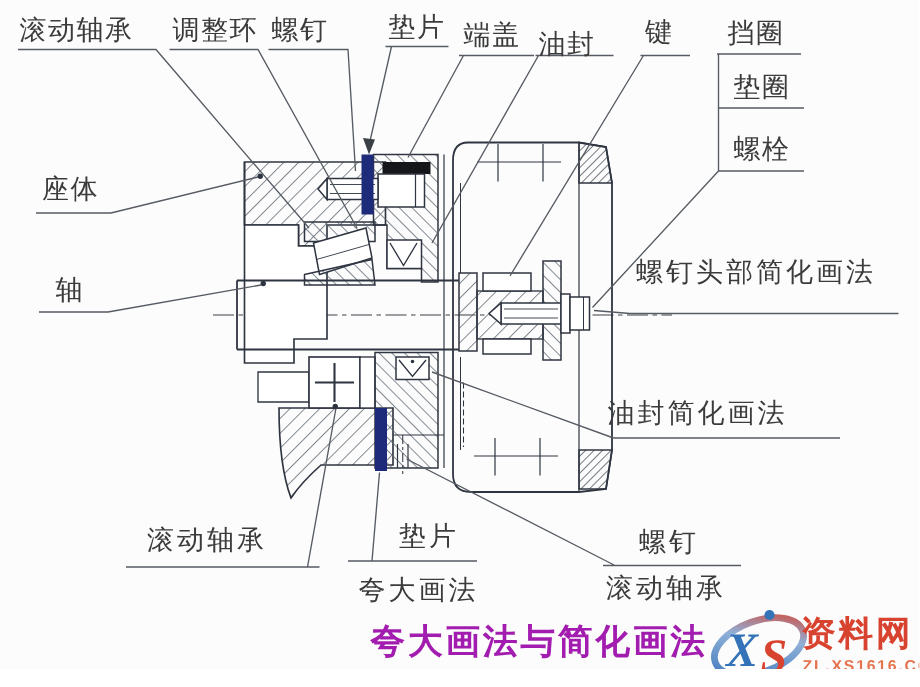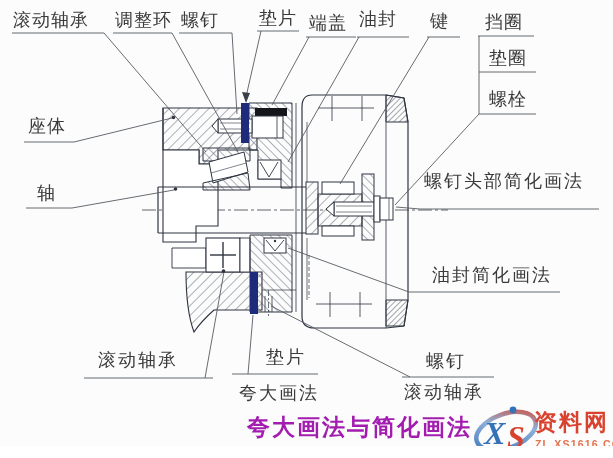--- a/index.html
+++ b/index.html
@@ -175,30 +175,30 @@
       <circle cx="175.5" cy="189" r="1.8" fill="#2e3440" stroke="none"></circle>
       <circle cx="223.5" cy="271" r="1.8" fill="#2e3440" stroke="none"></circle>
     </g>
   </svg>
 
   <div class="lbl big" style="left:13px;top:11px">滚动轴承</div>
   <div class="lbl big" style="left:115px;top:11px">调整环</div>
   <div class="lbl big" style="left:181px;top:11px">螺钉</div>
   <div class="lbl big" style="left:259px;top:9px">垫片</div>
   <div class="lbl big" style="left:309px;top:14px">端盖</div>
-  <div class="lbl big" style="left:359px;top:10px">油封</div>
+  <div class="lbl big" style="left:359px;top:20px">油封</div>
   <div class="lbl big" style="left:430px;top:12px">键</div>
   <div class="lbl big" style="left:485px;top:13px">挡圈</div>
   <div class="lbl big" style="left:489px;top:49px">垫圈</div>
   <div class="lbl big" style="left:489px;top:90px">螺栓</div>
   <div class="lbl big" style="left:28px;top:117px">座体</div>
   <div class="lbl big" style="left:37px;top:184px">轴</div>
 
   <div class="lbl note" style="left:424px;top:172px">螺钉头部简化画法</div>
-  <div class="lbl note" style="left:432px;top:266px">油封简化画法</div>
+  <div class="lbl note" style="left:405px;top:266px">油封简化画法</div>
 
   <div class="lbl note" style="left:98px;top:351px">滚动轴承</div>
 
   <div class="lbl note" style="left:266px;top:348px">垫片</div>
   <div class="lbl note" style="left:239px;top:384px">夸大画法</div>
 
   <div class="lbl note" style="left:426px;top:352px">螺钉</div>
   <div class="lbl note" style="left:404px;top:383px">滚动轴承</div>
 
   <div class="caption">夸大画法与简化画法</div>

